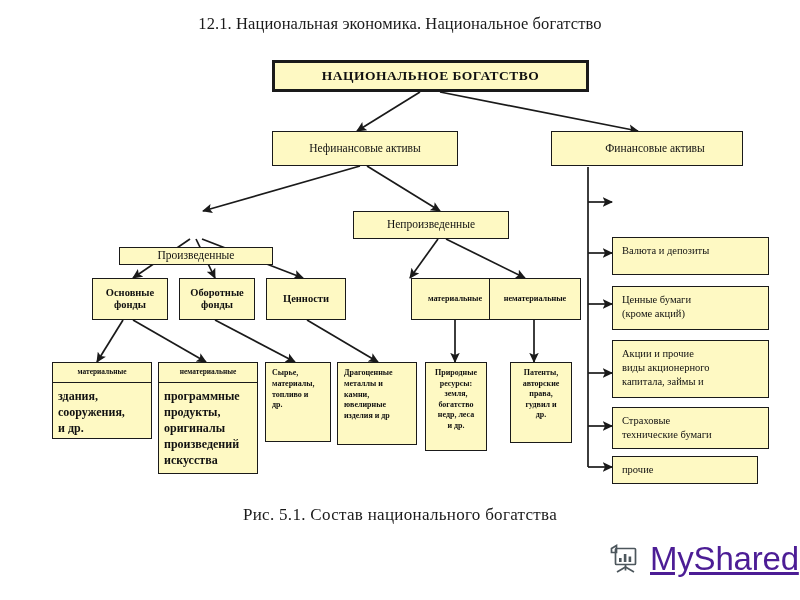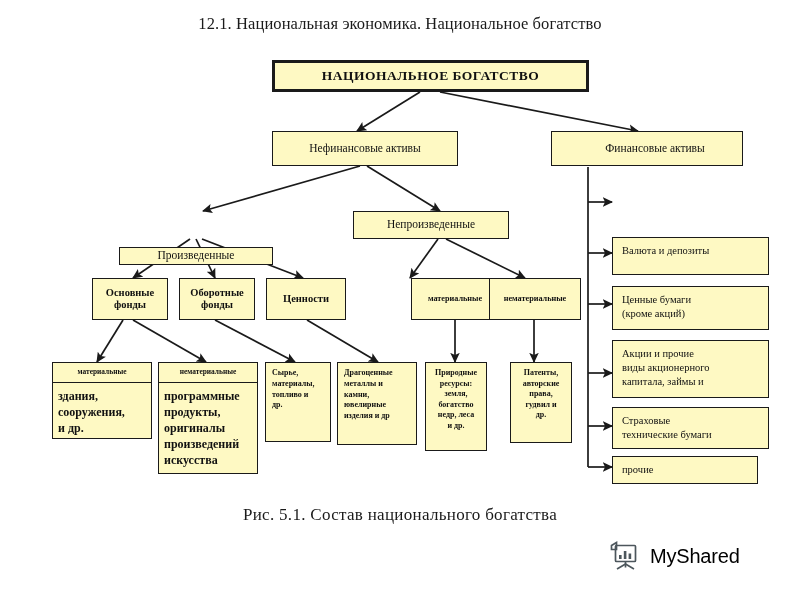--- a/index.html
+++ b/index.html
@@ -144,23 +144,24 @@
     position: absolute;
     left: 608px;
     top: 540px;
     display: flex;
     align-items: center;
     gap: 8px;
     z-index: 5;
   }
   .watermark .wm-text {
     font-family: "Liberation Sans", "DejaVu Sans", sans-serif;
-    font-size: 20px;
-    color: #000000;
+    font-size: 33px;
+    color: #4c1d95;
     letter-spacing: -0.2px;
+    text-decoration: underline;
   }
   .watermark .wm-icon {
     width: 34px;
     height: 32px;
     display: block;
   }
 </style>
 </head>
 <body>
 

